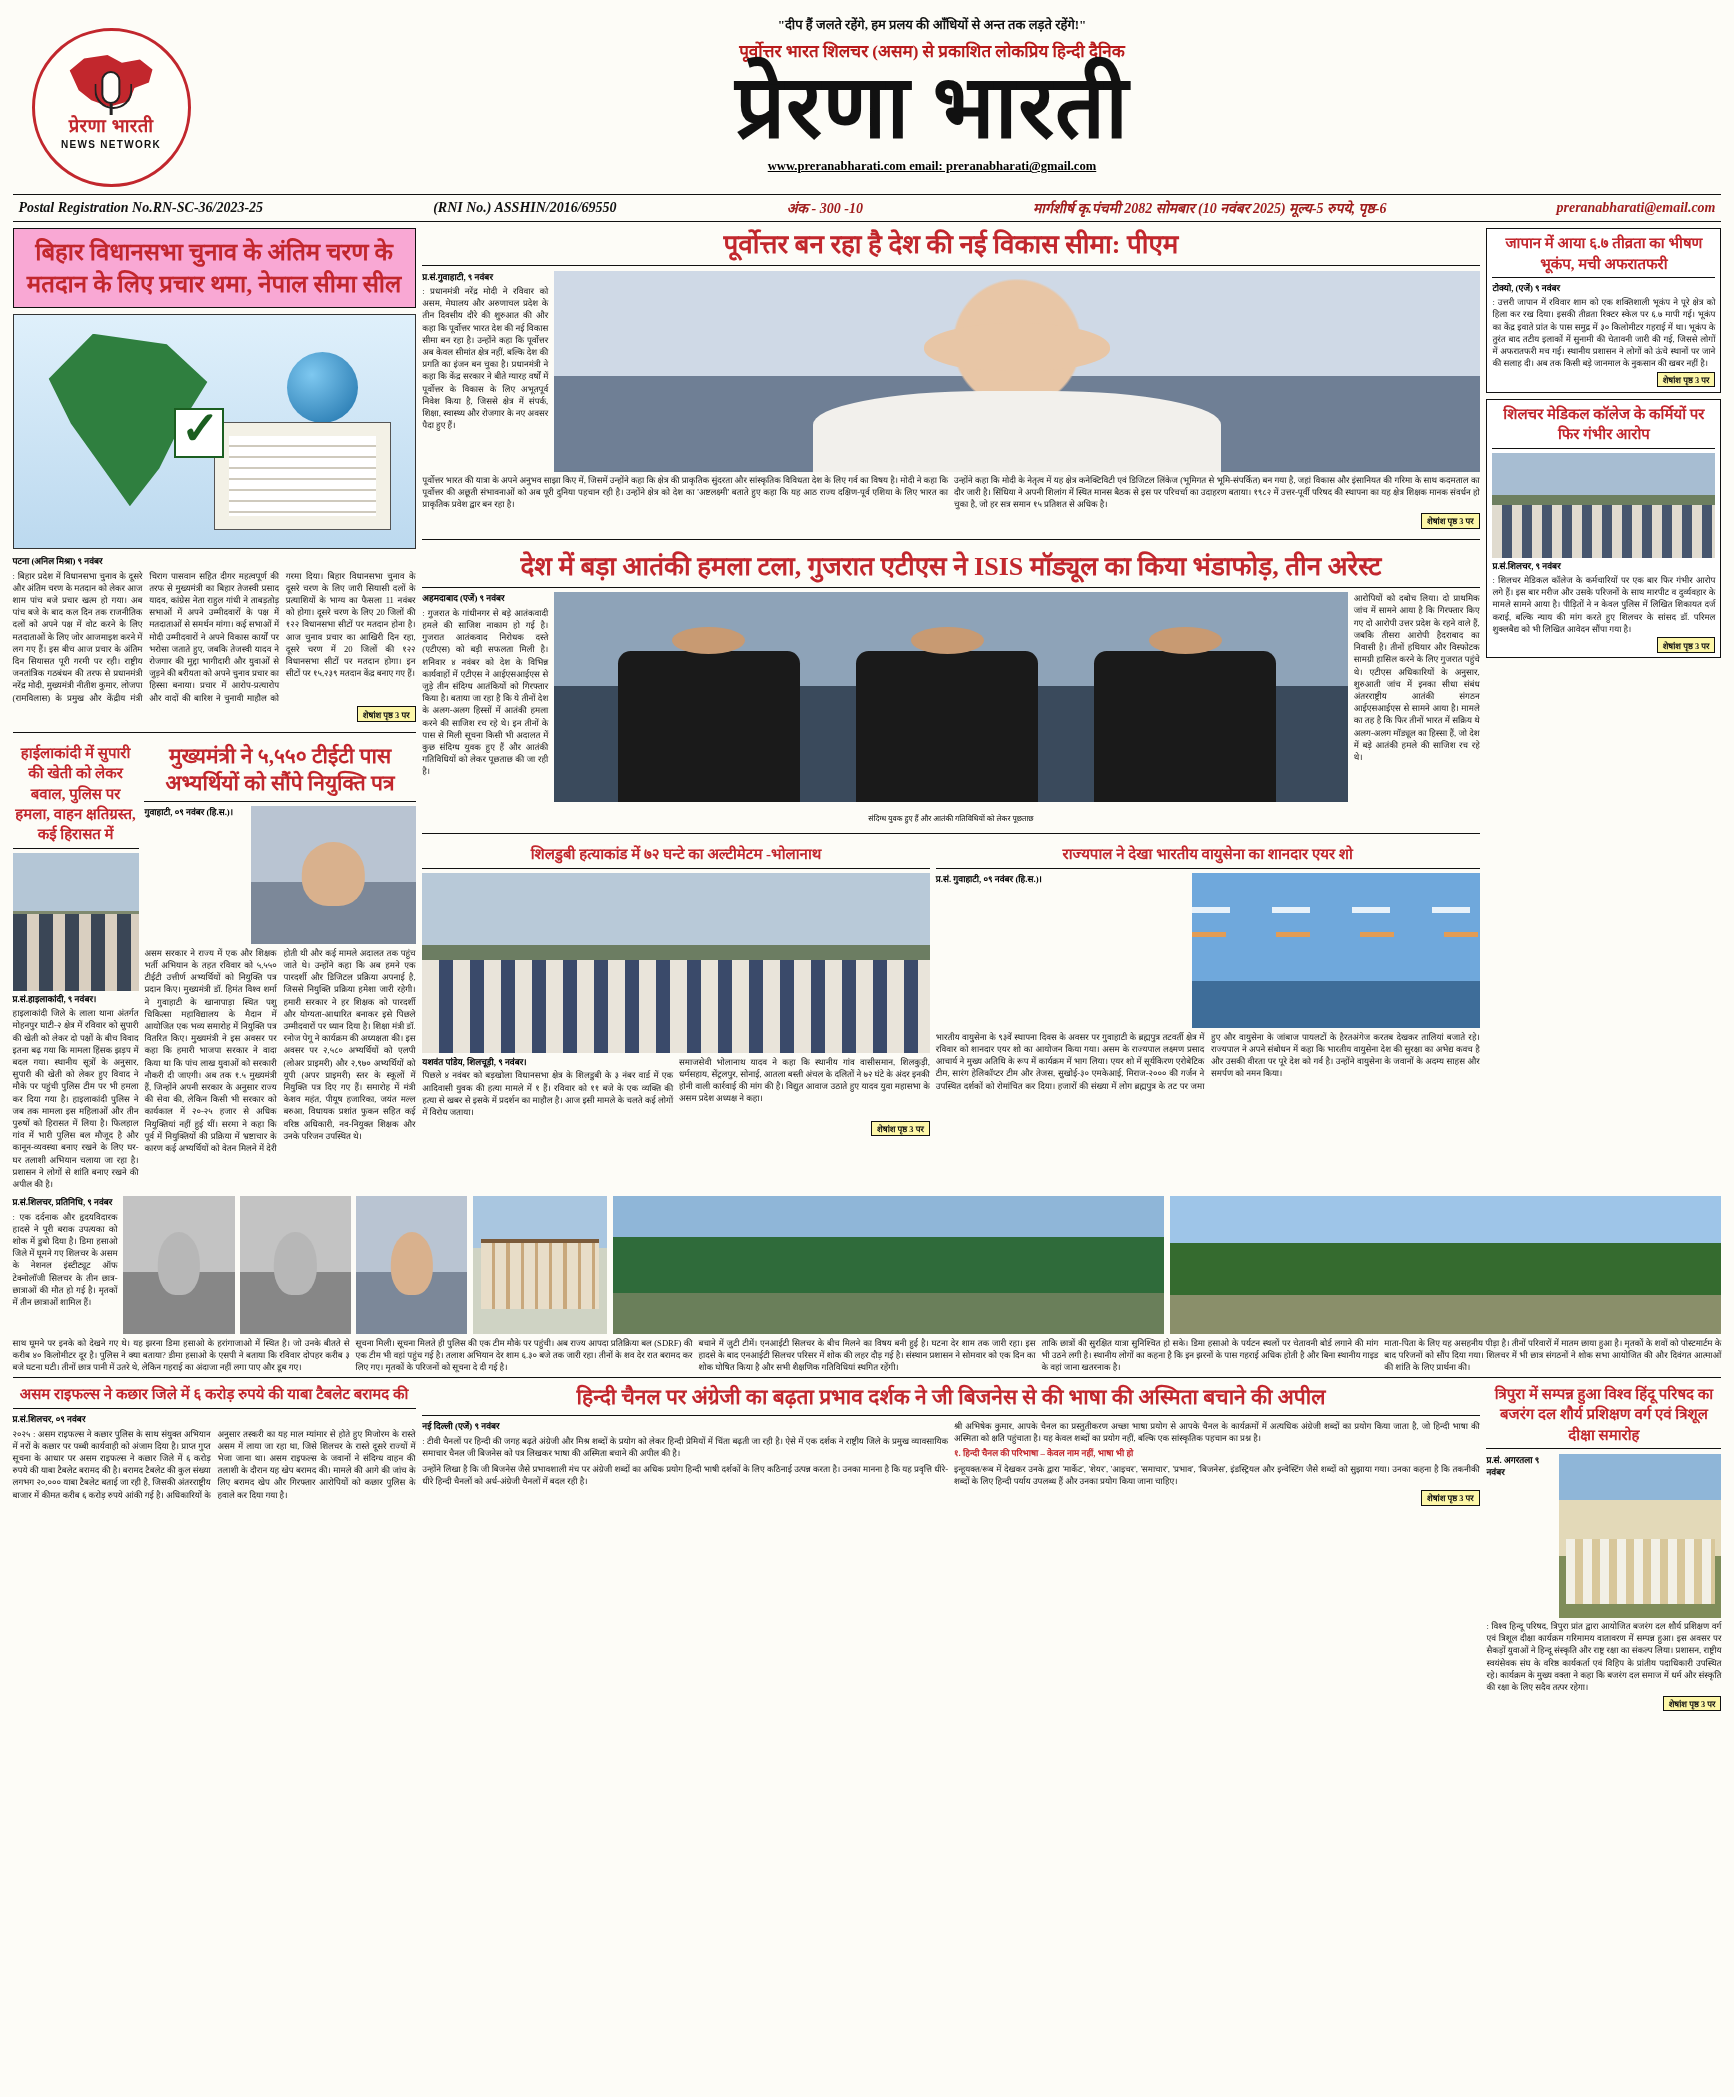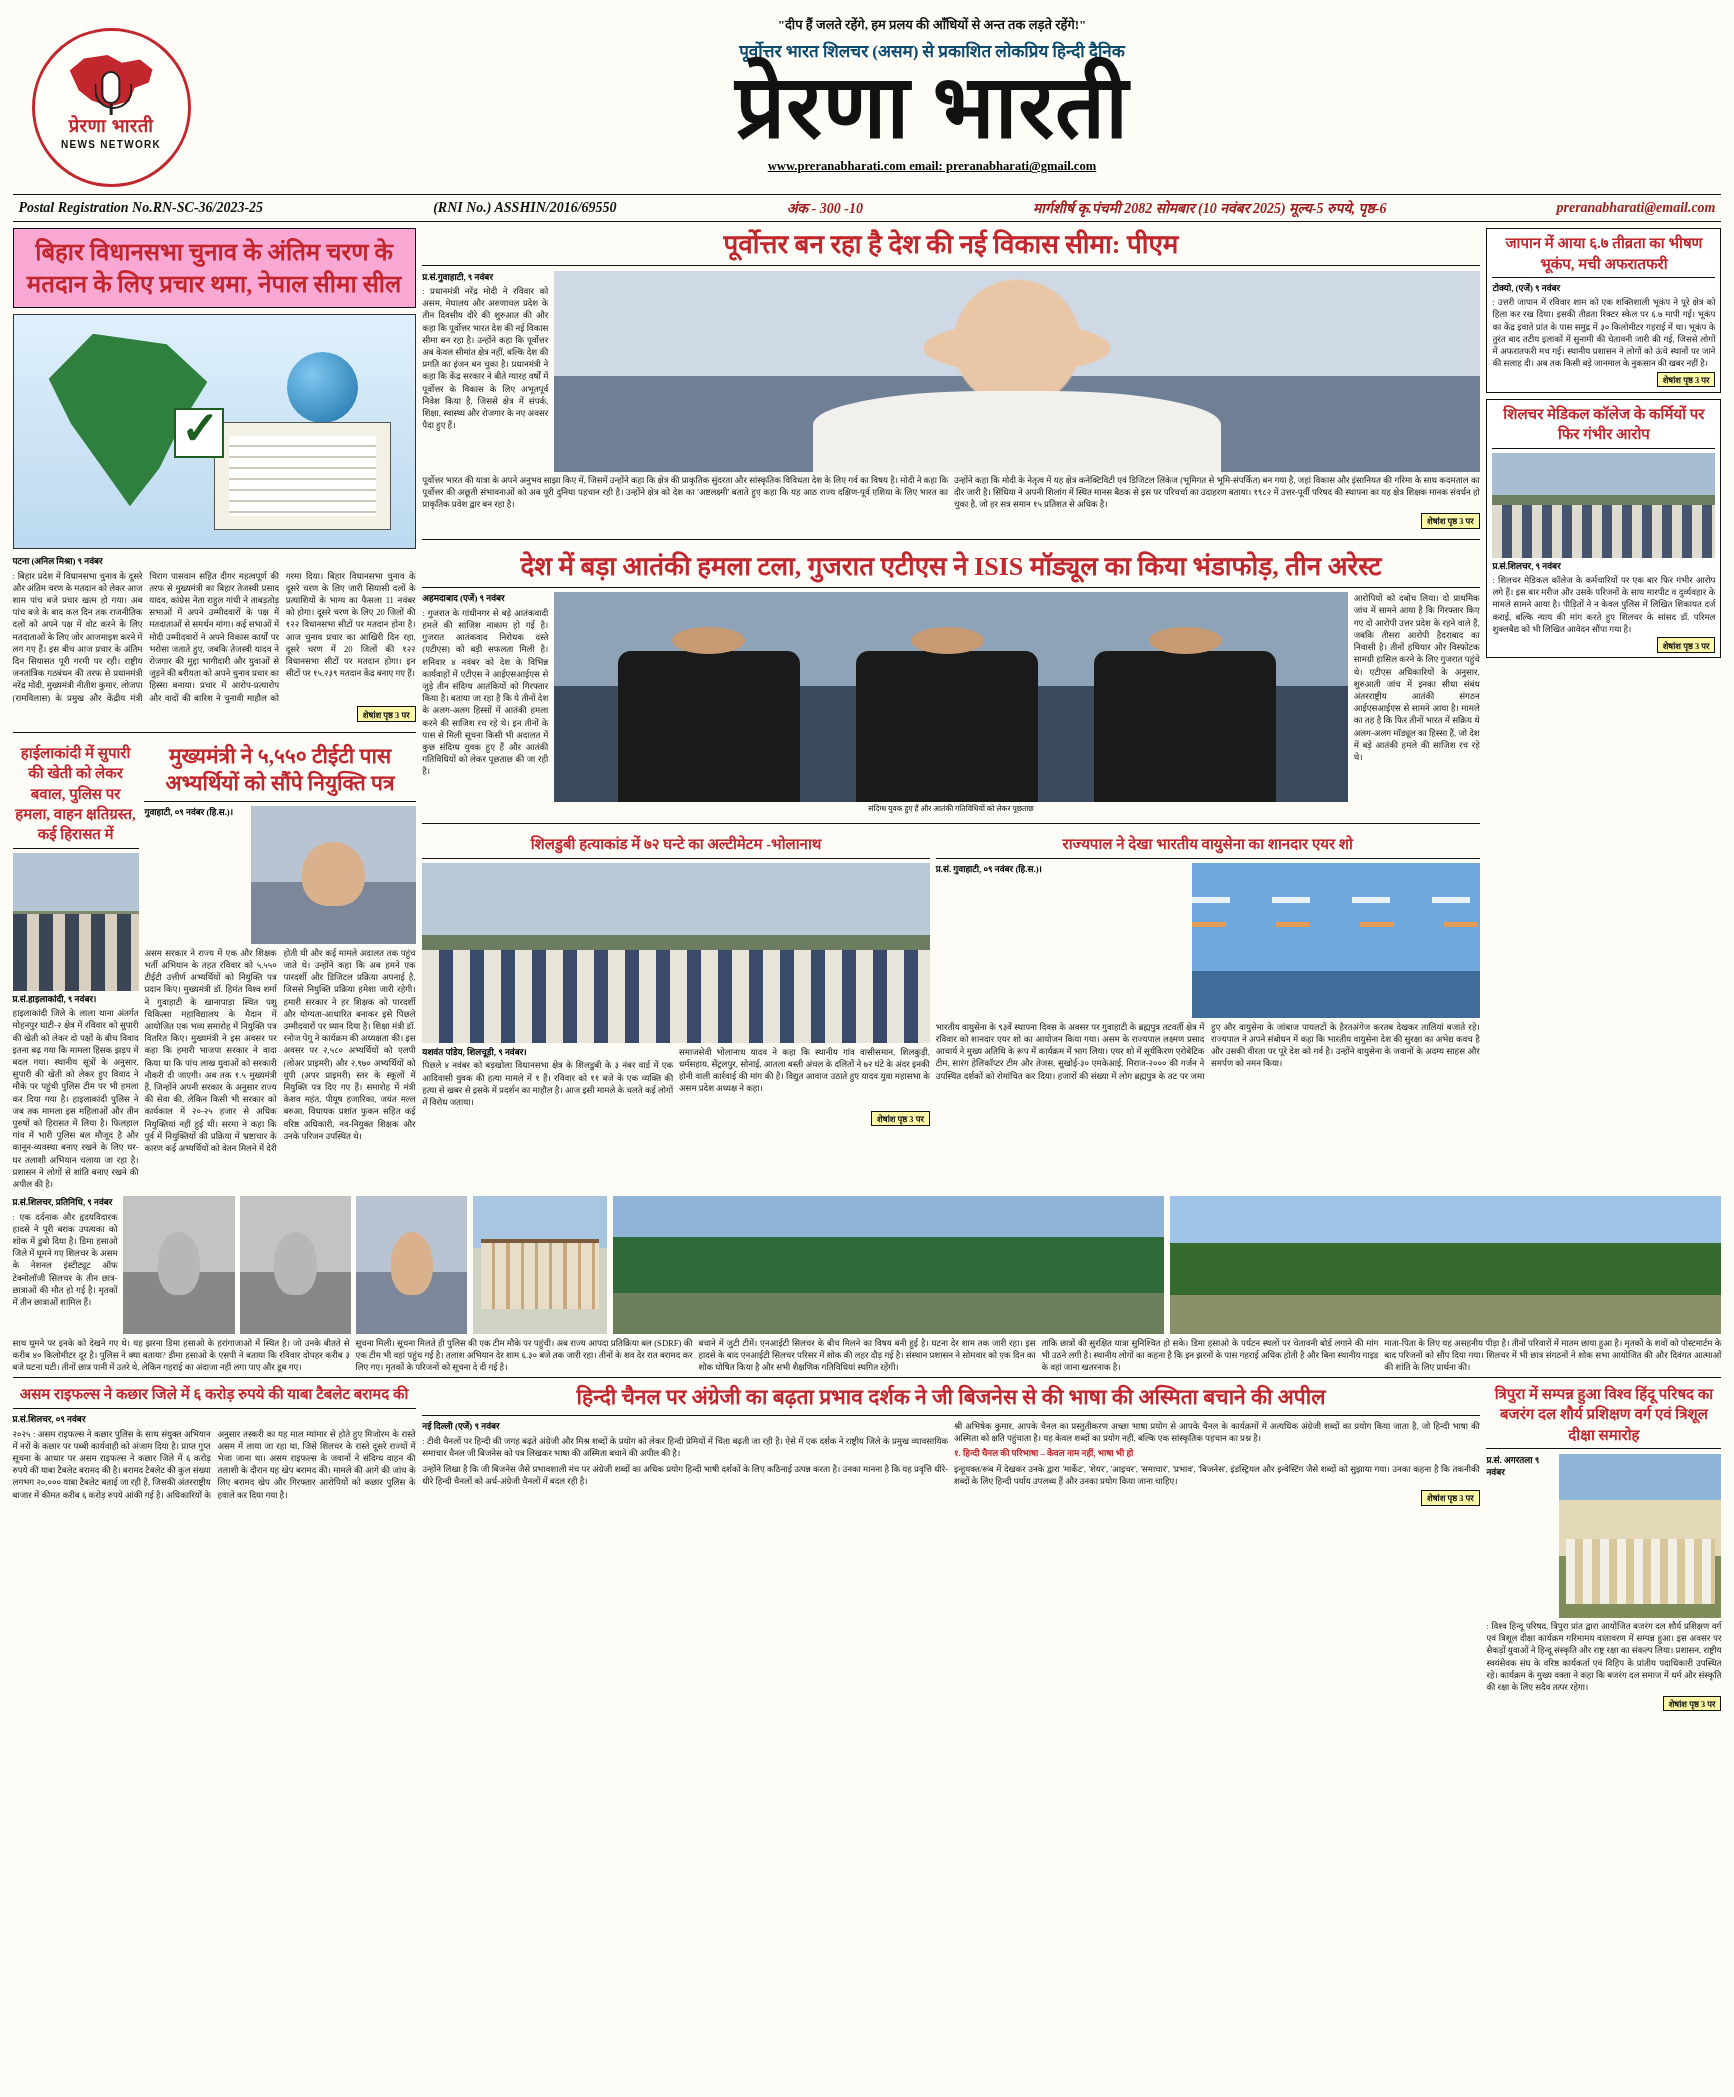--- a/index.html
+++ b/index.html
@@ -41,21 +41,21 @@
   }
   .logo-mic:before{
     content:""; position:absolute; left:-9.2px; top:11px; width:34px; height:22.7px;
     border:2.9px solid #222; border-top:none; border-radius:0 0 19.3px 19.3px;
   }
   .logo-name { font-family:"Liberation Sans", sans-serif; font-weight:bold; color:#c2272d; font-size:18.5px; letter-spacing:0.4px; margin-top:2.5px;}
   .logo-sub { font-family:"Liberation Sans", sans-serif; font-weight:bold; color:#111; font-size:10px; letter-spacing:1.3px; margin-top:2.5px;}
 
   .mast-center { flex:1; text-align:center; }
   .tagline { font-size:13px; font-weight:bold; color:#111; margin-top:4.2px; }
-  .strapline { font-size:17px; font-weight:bold; color:#0c4a6e; margin-top:5.9px; }
+  .strapline { font-size:17px; font-weight:bold; color:#b91c1c; margin-top:5.9px; }
   .paper-title {
     font-size: 88px; font-weight: bold; line-height: 1.0; color:#111;
     letter-spacing: 0.8px; margin-top: 1.7px; font-family:"Liberation Serif", serif;
   }
   .weburl { font-size:12.6px; font-weight:bold; margin-top:7.6px; text-decoration:underline; }
   .mast-right { width:67px; flex:0 0 67px;}
 
   .regbar {
     border-top:1.3px solid #111; border-bottom:1.3px solid #111;
     display:flex; align-items:center; justify-content:space-between;
@@ -90,21 +90,21 @@
     hyphens:auto;
   }
   .cols2 { column-count:2; column-gap:6.7px; }
   .cols3 { column-count:3; column-gap:6.7px; }
 
   .contlink {
     display:inline-block; background:#fdf7a8; border:0.8px solid #111; color:#111;
     font-size:8.4px; font-weight:bold; padding:1.3px 5px; float:right; margin-top:2.5px;
   }
   .clearfix::after { content:""; display:block; clear:both; }
-  .cap { font-size:7.6px; text-align:center; padding-top:1px; }
+  .cap { font-size:7.6px; text-align:center; padding-top:11px; }
 
   
   .pm-photo { height:201px; background:
       radial-gradient(circle at 50% 36%, #e8c6a6 0 13%, transparent 13.5%),
       linear-gradient(#cfd9e6 0 52%, #6f7f95 52% 100%);
     position:relative; }
   .pm-photo:after{ content:""; position:absolute; left:28%; bottom:0; width:44%; height:40%;
       background:#f2f0ec; border-radius:42% 42% 0 0;}
   .pm-photo:before{ content:""; position:absolute; left:40%; top:26%; width:20%; height:24%;
       background:#e8c6a6; border-radius:50% 50% 45% 45%; z-index:2;}

